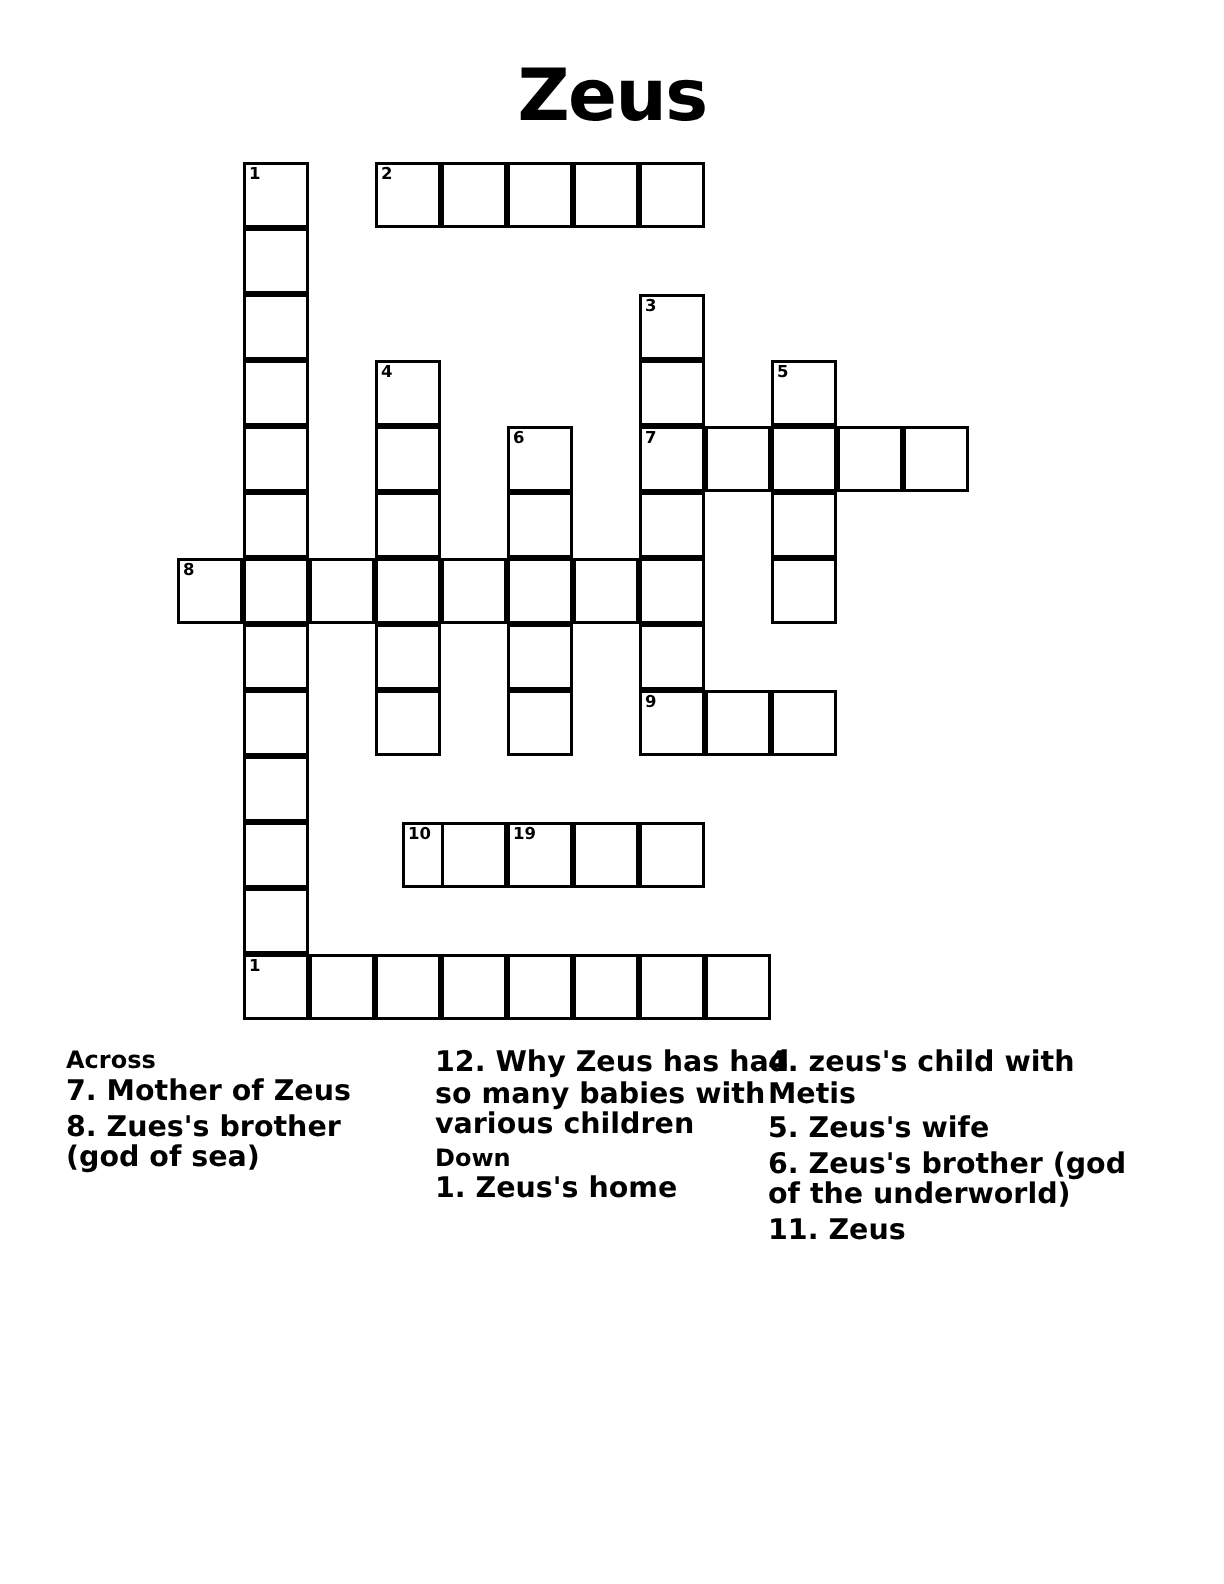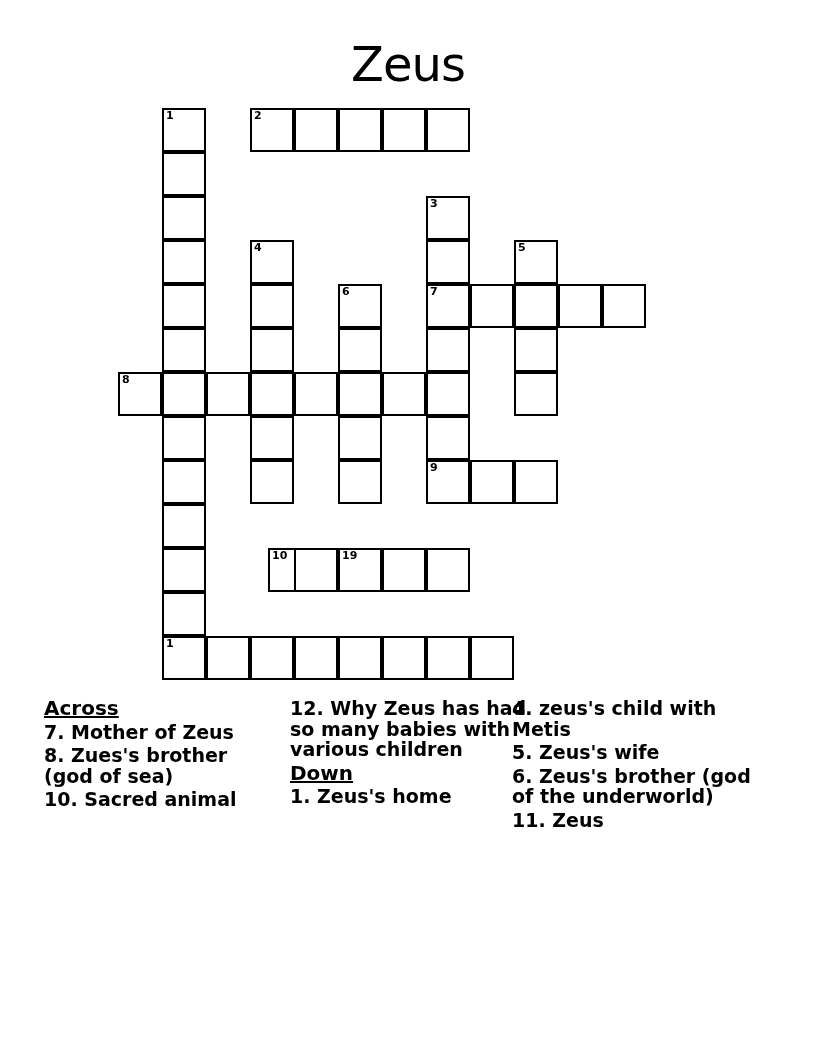--- a/index.html
+++ b/index.html
@@ -21,21 +21,21 @@
     width: 816px;
     height: 1056px;
   }
   #title {
     position: absolute;
     top: 36px;
     left: 0;
     width: 816px;
     text-align: center;
     font-family: "DejaVu Sans", sans-serif;
-    font-weight: normal;
+    font-weight: bold;
     font-size: 48px;
     letter-spacing: -1px;
   }
   #grid {
     position: absolute;
     top: 108px;
     left: 0;
     width: 816px;
     height: 585px;
   }
@@ -67,23 +67,22 @@
     top: 0;
     font-family: "DejaVu Sans", sans-serif;
     font-weight: bold;
     font-size: 19px;
     line-height: 1.08;
   }
   #col1 { left: 0px;   width: 238px; }
   #col2 { left: 246px; width: 240px; }
   #col3 { left: 468px; width: 250px; }
   .heading {
-    text-decoration: underline;
     margin: 0 0 2px 0;
-    font-size: 20px;
+    font-size: 16px;
   }
   .clue {
     margin: 0 0 3px 0;
   }
 </style>
 </head>
 <body>
 
 <div id="page">
 
@@ -176,21 +175,20 @@
       <div class="cell" style="left: 426px; top: 528px;"></div>
       <div class="cell" style="left: 470px; top: 528px;"></div>
     </div>
 
   <div id="clues">
 
     <div class="col" id="col1">
       <p class="heading">Across</p>
       <p class="clue">7. Mother of Zeus</p>
       <p class="clue">8. Zues's brother (god of sea)</p>
-      <p class="clue">10. Sacred animal</p>
     </div>
 
     <div class="col" id="col2">
       <p class="clue">12. Why Zeus has had so many babies with various children</p>
       <p class="heading">Down</p>
       <p class="clue">1. Zeus's home</p>
     </div>
 
     <div class="col" id="col3">
       <p class="clue">4. zeus's child with Metis</p>

